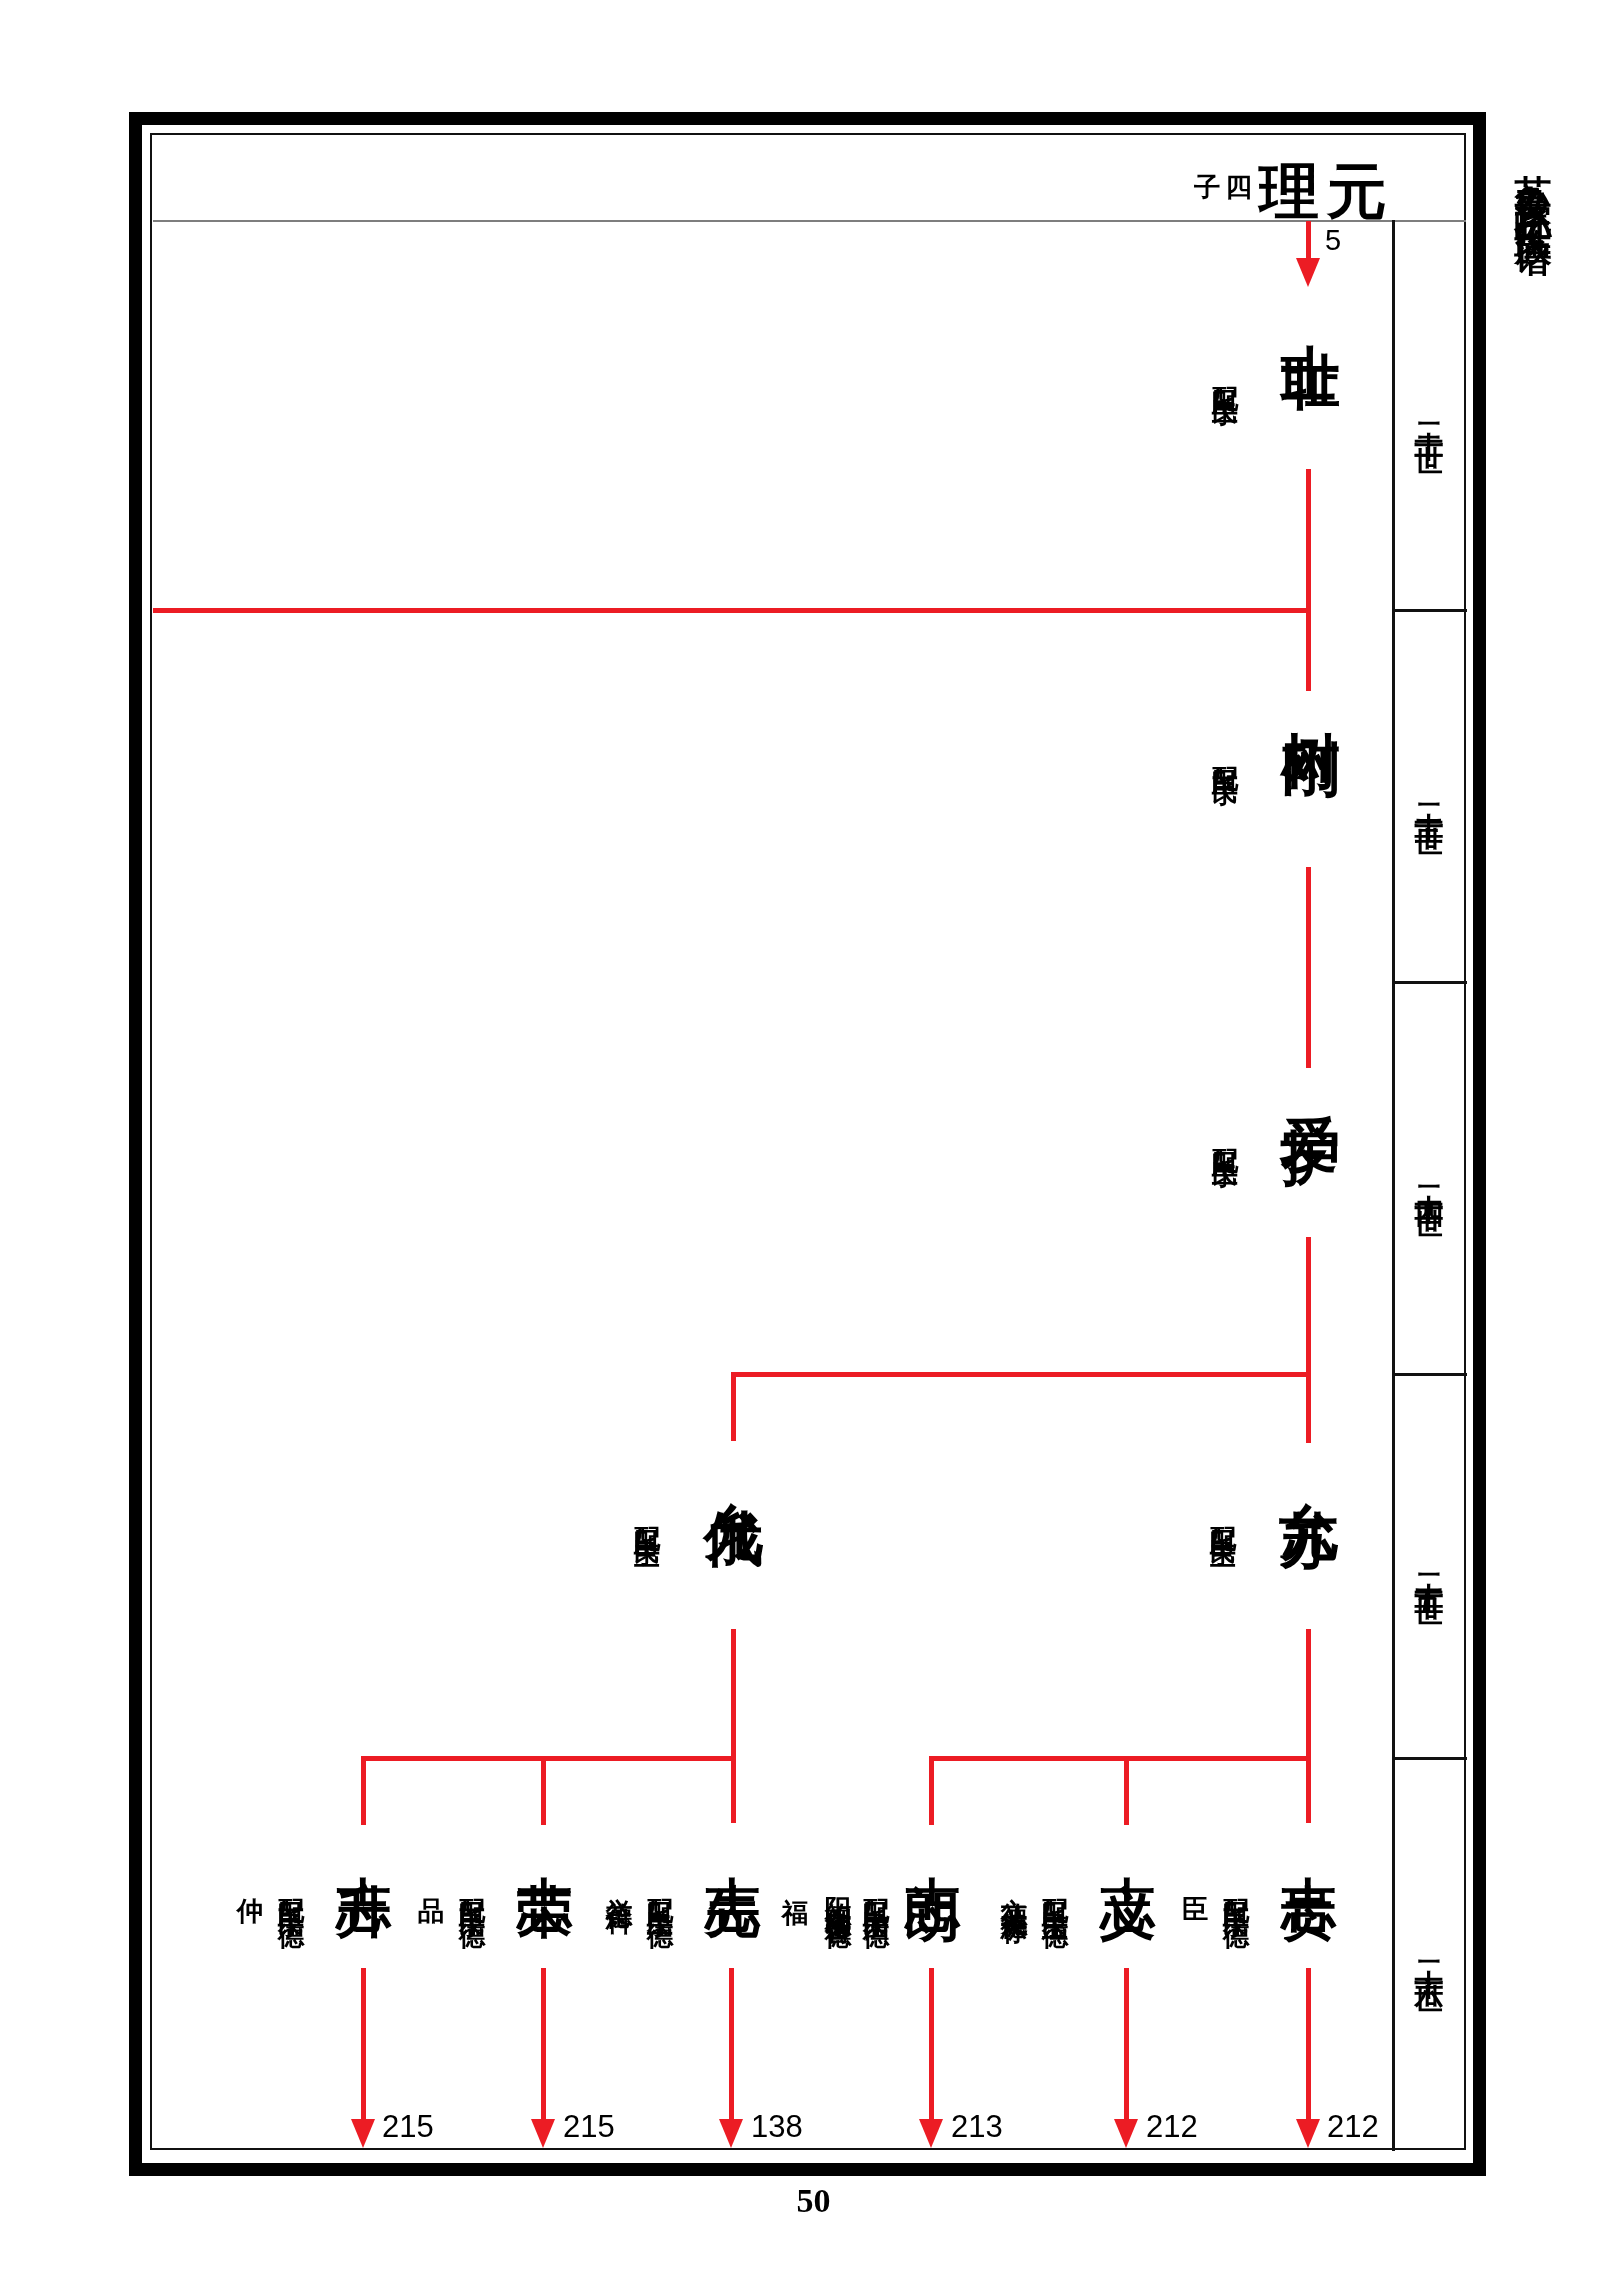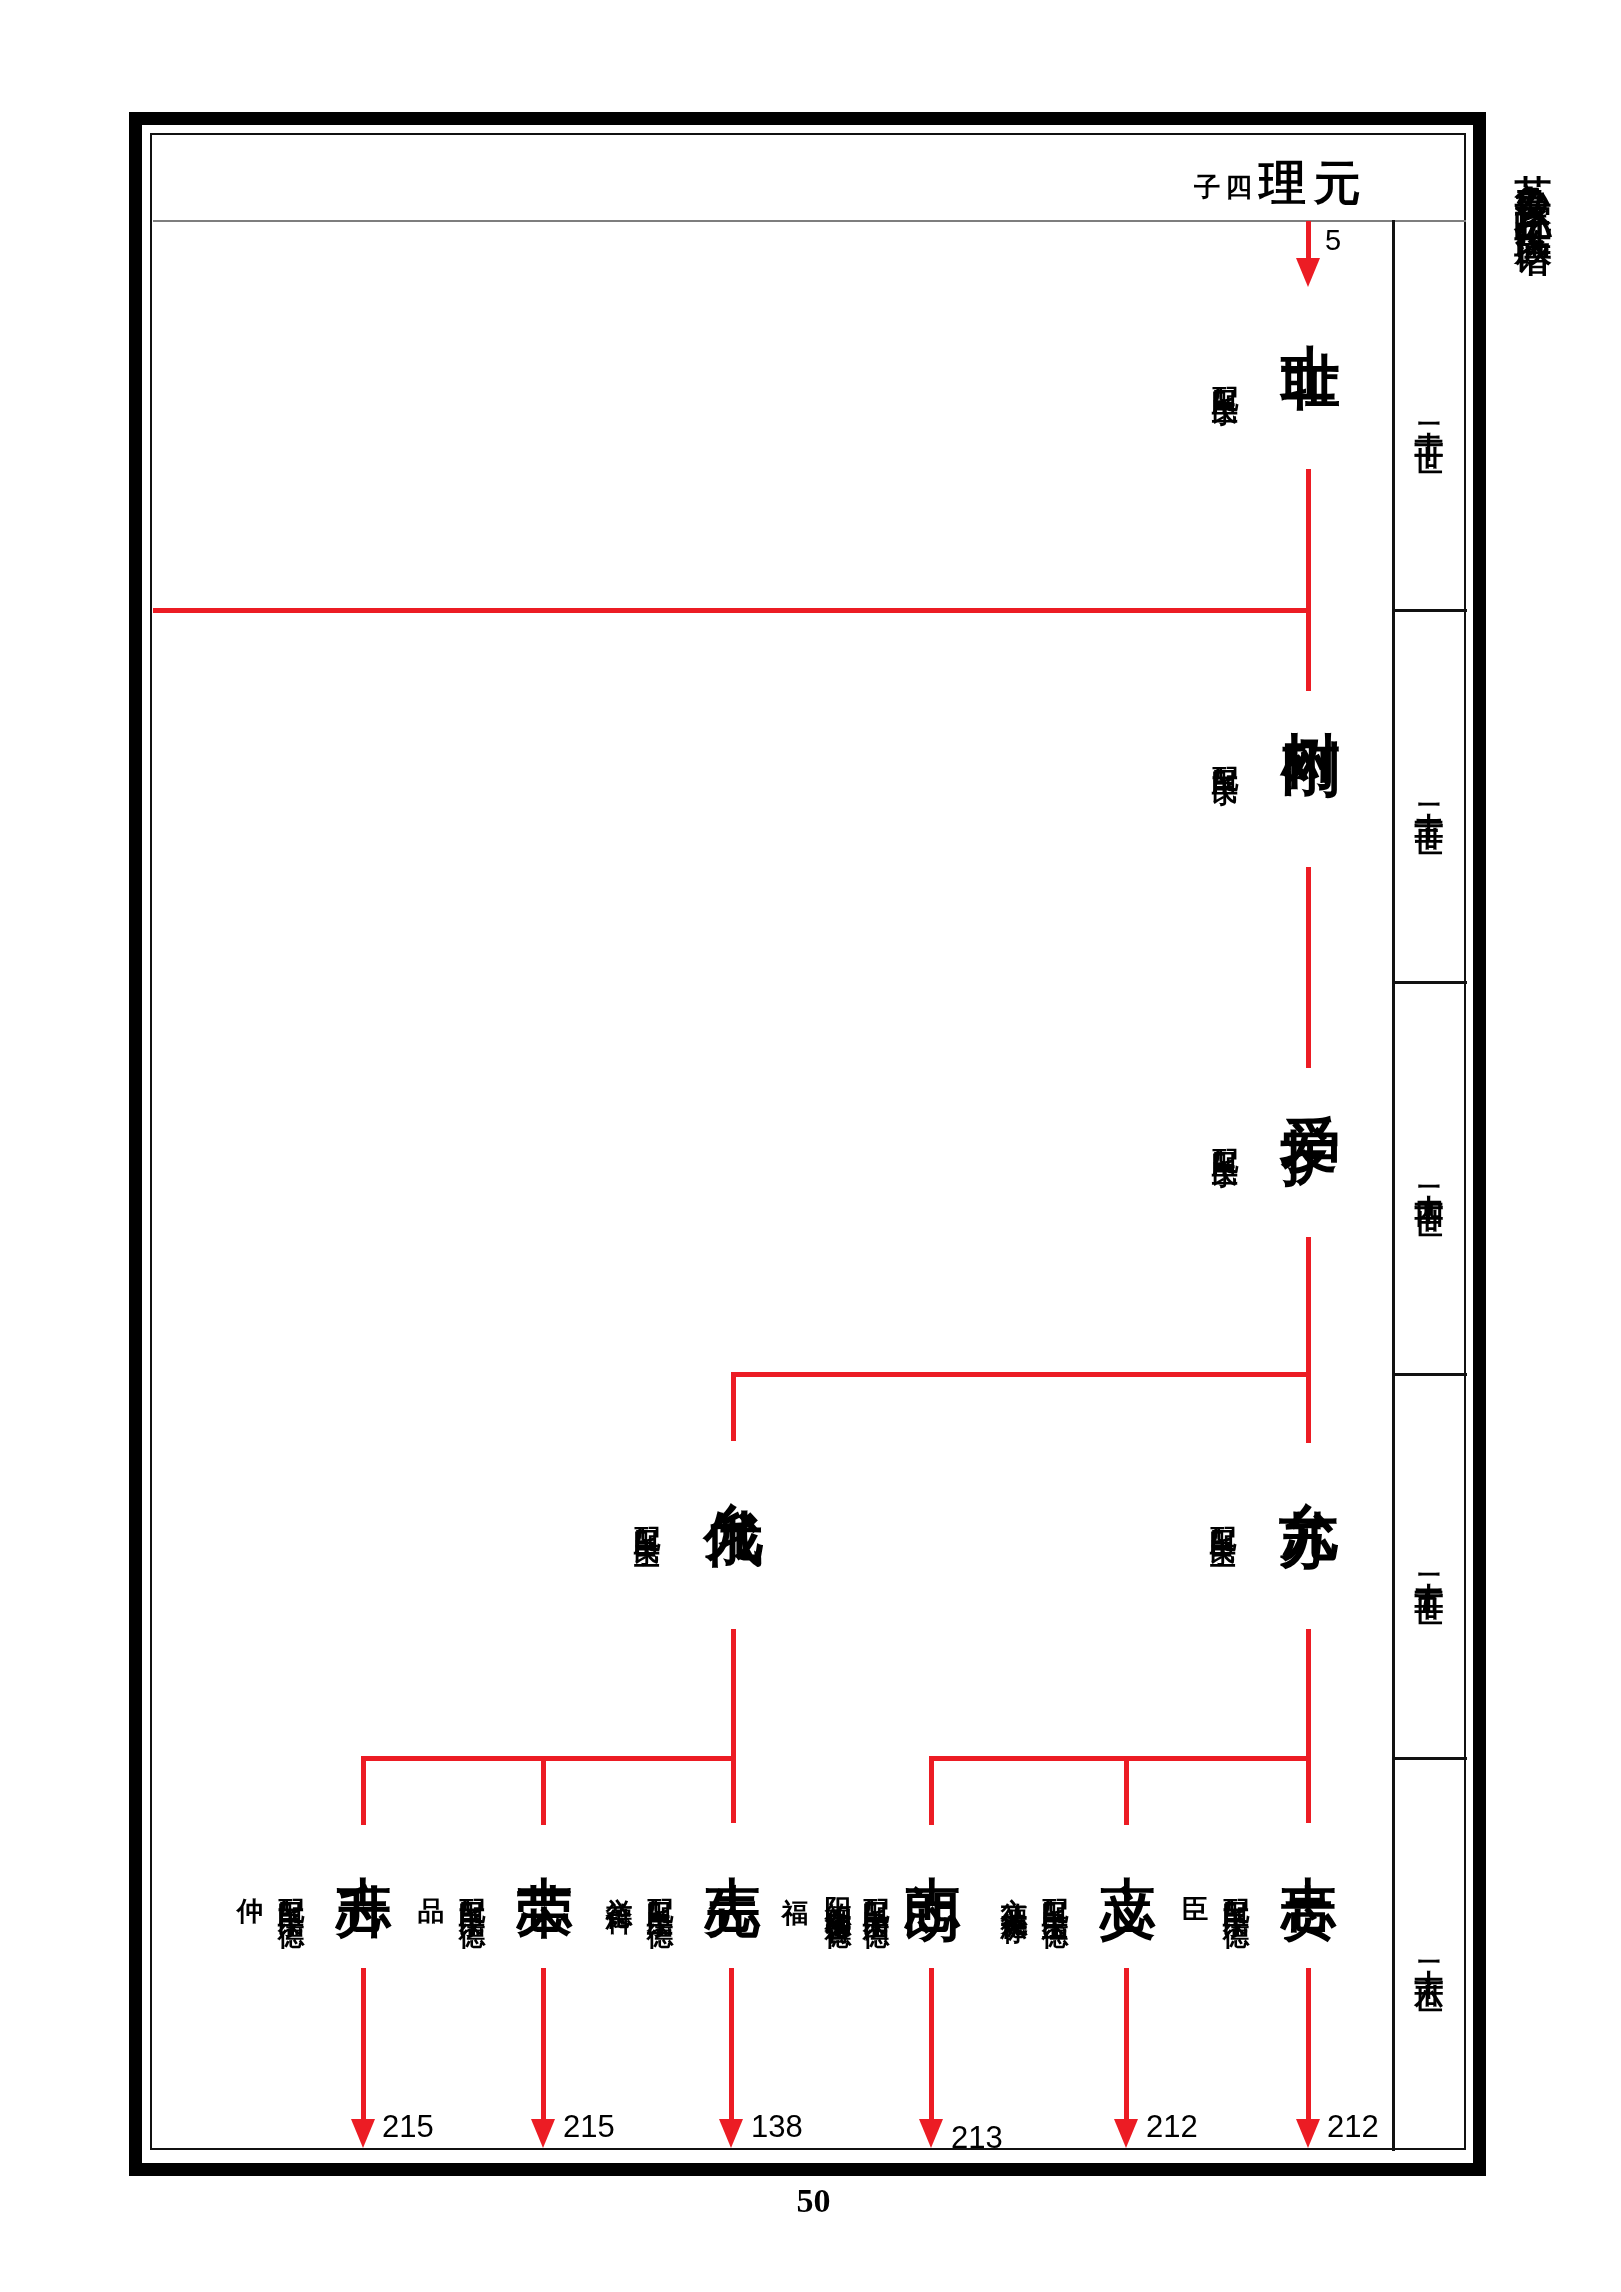--- a/index.html
+++ b/index.html
@@ -21,21 +21,21 @@
 </head>
 <body>
 
 <div id="page">
 
   <div class="abs" style="left:129px;top:112px;width:1357px;height:2064px;border:13.7px solid #000;box-sizing:border-box;"></div>
   <div class="abs" style="left:150px;top:133px;width:1316px;height:2017px;border:2.9px solid #111;box-sizing:border-box;"></div>
 
   <div class="abs grayline" style="left:153px;top:220px;width:1313px;height:2px;"></div>
   <div class="abs" style="left:1194px;top:169px;font-weight:bold;font-size:26.5px;letter-spacing:4.9px;">子四</div>
-  <div class="abs" style="left:1259px;top:152px;font-weight:bold;font-size:47px;letter-spacing:7.8px;">理元</div>
+  <div class="abs" style="left:1259px;top:152px;font-weight:bold;font-size:60px;letter-spacing:7.8px;">理元</div>
 
   <div class="abs blackline" style="left:1392px;top:220px;width:2.5px;height:1931px;"></div>
   <div class="abs blackline" style="left:1393px;top:609px;width:74px;height:2.5px;"></div>
   <div class="abs blackline" style="left:1393px;top:981px;width:74px;height:2.5px;"></div>
   <div class="abs blackline" style="left:1393px;top:1373px;width:74px;height:2.5px;"></div>
   <div class="abs blackline" style="left:1393px;top:1757px;width:74px;height:2.5px;"></div>
 
   <div class="abs v genlabel" style="left:1429px;top:415px;transform:translate(-50%,-50%);">二十二世</div>
   <div class="abs v genlabel" style="left:1429px;top:796px;transform:translate(-50%,-50%);">二十三世</div>
   <div class="abs v genlabel" style="left:1429px;top:1178px;transform:translate(-50%,-50%);">二十四世</div>
@@ -73,21 +73,21 @@
   <div class="abs rline" style="left:541px;top:1968px;width:4.9px;height:153px;"></div>
   <div class="abs arrowhead" style="left:531px;top:2119px;"></div>
   <div class="abs num" style="left:563px;top:2109px;">215</div>
 
   <div class="abs rline" style="left:729px;top:1968px;width:4.9px;height:153px;"></div>
   <div class="abs arrowhead" style="left:719px;top:2119px;"></div>
   <div class="abs num" style="left:751px;top:2109px;">138</div>
 
   <div class="abs rline" style="left:929px;top:1968px;width:4.9px;height:153px;"></div>
   <div class="abs arrowhead" style="left:919px;top:2119px;"></div>
-  <div class="abs num" style="left:951px;top:2109px;margin-top:11px;">213</div>
+  <div class="abs num" style="left:951px;top:2109px;">213</div>
 
   <div class="abs rline" style="left:1124px;top:1968px;width:4.9px;height:153px;"></div>
   <div class="abs arrowhead" style="left:1114px;top:2119px;"></div>
   <div class="abs num" style="left:1146px;top:2109px;">212</div>
 
   <div class="abs rline" style="left:1306px;top:1968px;width:4.9px;height:153px;"></div>
   <div class="abs arrowhead" style="left:1296px;top:2119px;"></div>
   <div class="abs num" style="left:1327px;top:2109px;">212</div>
 
   <div class="abs v name-lg" style="left:1276px;top:296px;">士耻</div>

